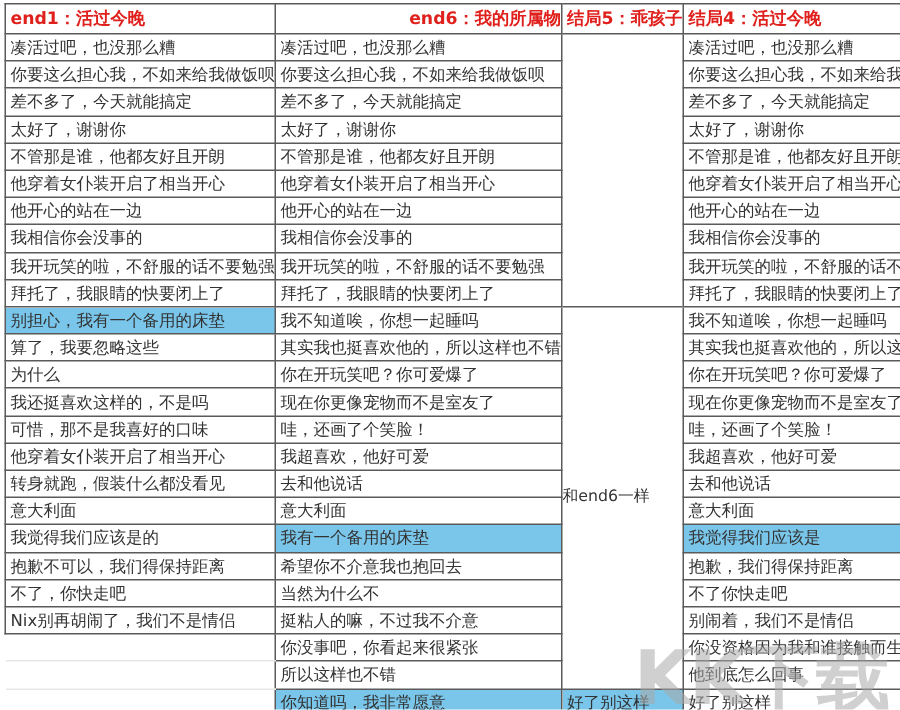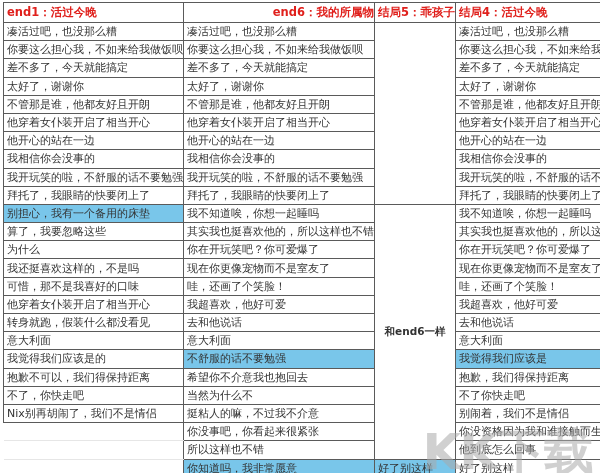--- a/index.html
+++ b/index.html
@@ -7,21 +7,21 @@
          font-family: "DejaVu Sans", "Liberation Sans", sans-serif; }
   .sheet { position: absolute; left: 3px; top: 2px; }
   table { border-collapse: collapse; table-layout: fixed; }
   td { height: 17.2px; padding: 0 0 0 3px; font-size: 11px; color: #333333;
        white-space: nowrap; overflow: hidden; line-height: 17px; }
   .c1 { width: 168px; } .c2 { width: 163px; text-align: right; } .c3 { width: 70px; text-align: right; } .c4 { width: 183px; }
   .b { border: 1px solid #5a5a5a; }
   tr.hdr td { height: 19px; font-weight: bold; color: #e0201c; font-size: 11.5px; }
   td.hl { background: #79c6ea; margin-top: 44px; }
   td.empty { border: none; border-bottom: 1px solid #e6e6e6; }
-  td.merge { text-align: center; vertical-align: middle; border: 1px solid #5a5a5a; padding: 0; font-size: 10.5px; font-weight: bold; }
+  td.merge { text-align: left; vertical-align: middle; border: 1px solid #5a5a5a; padding: 0; font-size: 10.5px; }
   td.merge-top { border: 1px solid #5a5a5a; border-bottom: none; }
   .watermark { position: absolute; right: 8px; bottom: 2px; text-align: center; color: rgba(170,170,170,0.55);
                pointer-events: none; }
   .wm-big { font-size: 50px; font-weight: bold; letter-spacing: -2px; line-height: 38px; }
   .wm-small { font-size: 13px; font-weight: bold; letter-spacing: 1px; }
 </style>
 </head>
 <body>
 
 <div class="sheet">
@@ -120,21 +120,21 @@
     <td class="b">去和他说话</td>
     <td class="b">去和他说话</td>
   </tr>
   <tr>
     <td class="b">意大利面</td>
     <td class="b">意大利面</td>
     <td class="b">意大利面</td>
   </tr>
   <tr>
     <td class="b">我觉得我们应该是的</td>
-    <td class="b hl">不舒服的话不要勉强</td>
+    <td class="b hl">我有一个备用的床垫</td>
     <td class="b hl">我觉得我们应该是</td>
   </tr>
   <tr>
     <td class="b">抱歉不可以，我们得保持距离</td>
     <td class="b">希望你不介意我也抱回去</td>
     <td class="b">抱歉，我们得保持距离</td>
   </tr>
   <tr>
     <td class="b">不了，你快走吧</td>
     <td class="b">当然为什么不</td>

